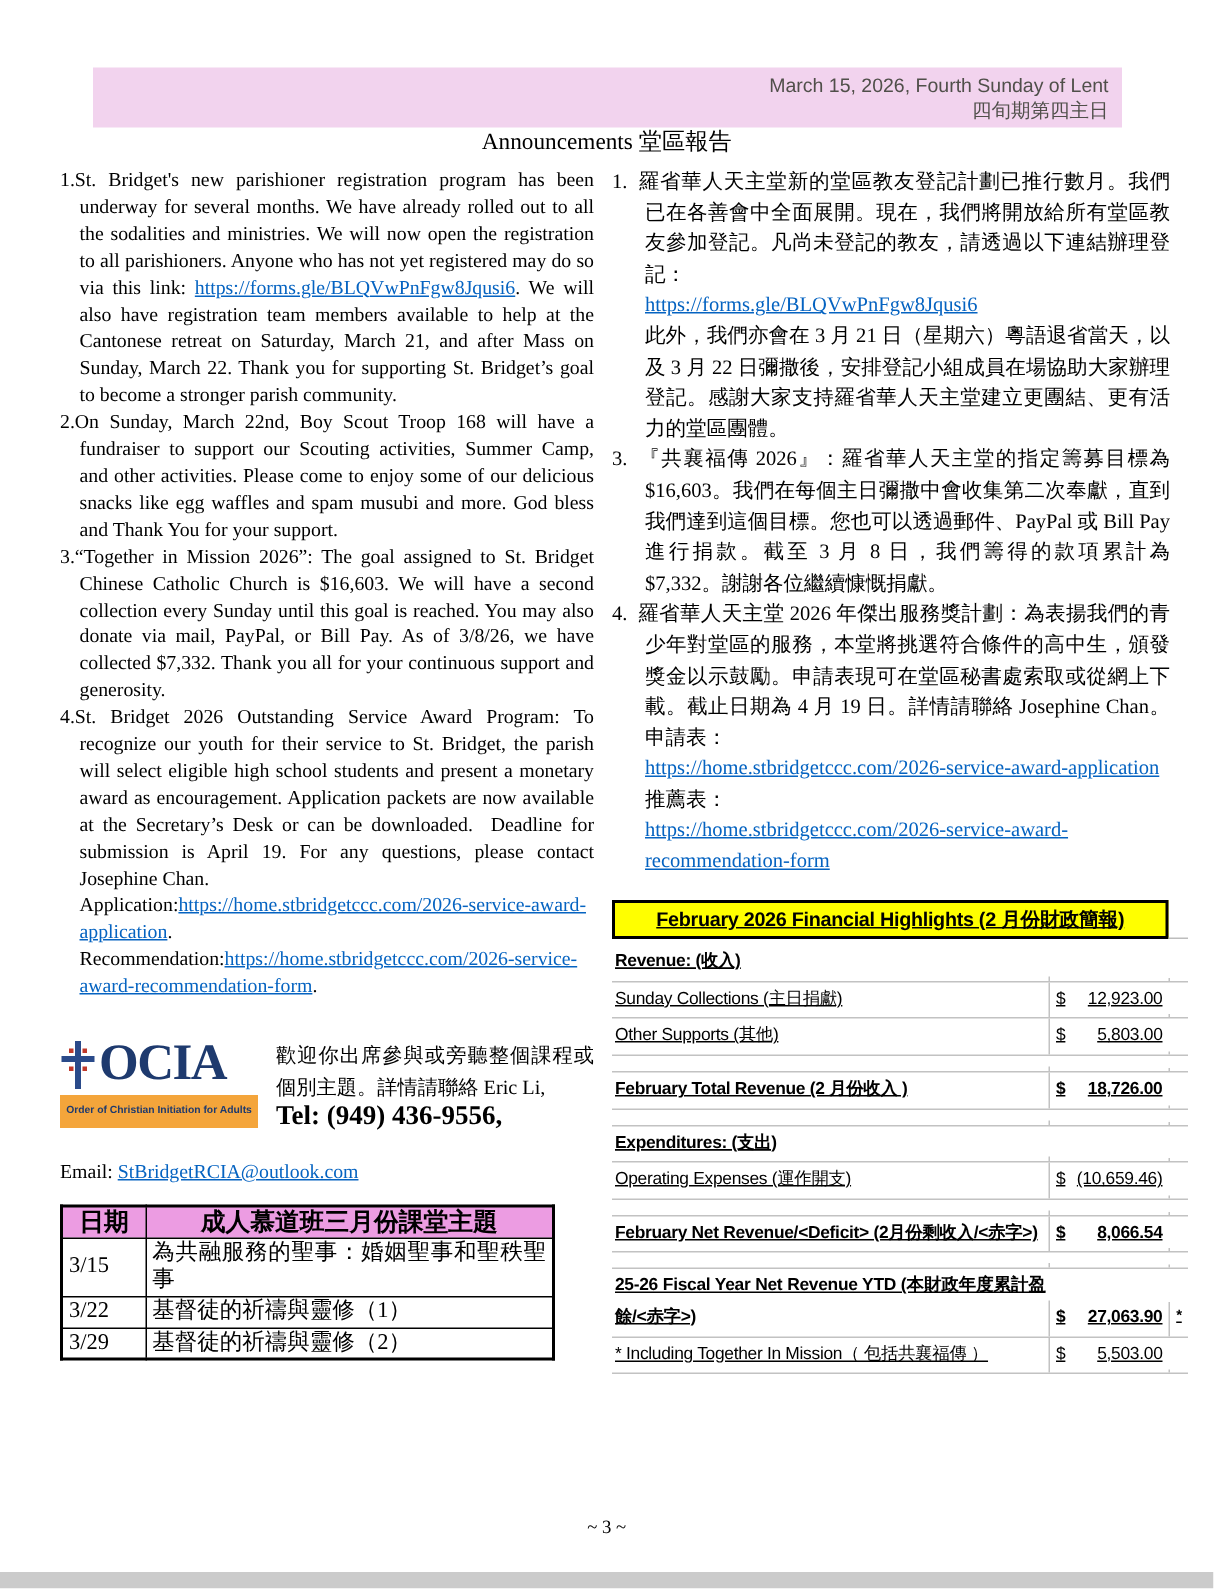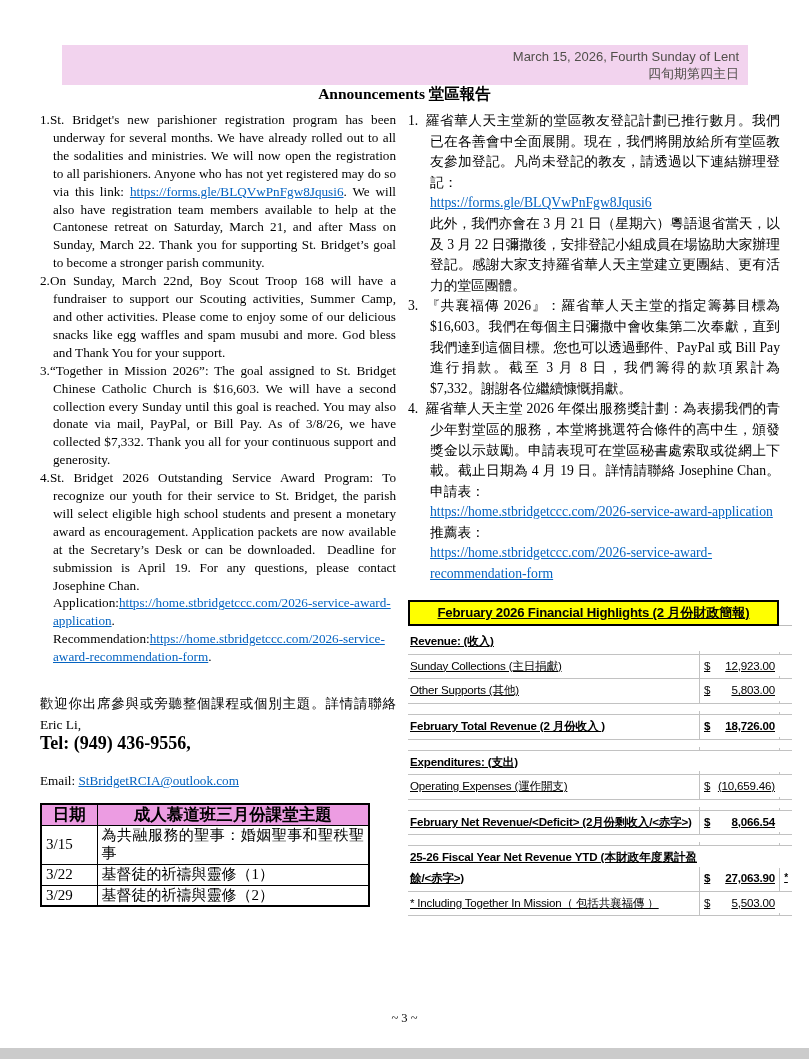--- a/index.html
+++ b/index.html
@@ -20,21 +20,21 @@
   .banner{
     position:absolute;left:62px;top:45px;width:686px;height:40px;
     background:var(--banner-bg);
   }
   .banner-text{
     text-align:right;padding:3px 9px 0 0;
     font-family:"Liberation Sans",sans-serif;font-size:13px;line-height:17px;color:#504f4a;
   }
   .page-title{
     position:absolute;left:0;top:84px;width:809px;text-align:center;
-    font-weight:bold;font-size:15.5px;
+    font-weight:normal;font-size:15.5px;
   }
   .columns{
     position:absolute;left:40px;top:111px;width:740px;display:flex;gap:12px;
   }
   .col-left{width:356px;font-size:13.2px;line-height:17.9px;text-align:justify;}
   .col-right{width:372px;font-size:13.7px;line-height:20.6px;text-align:justify;}
   .item{white-space:pre-wrap;}
   .col-left .item{padding-left:13px;text-indent:-13px;}
   .col-right .item{padding-left:22px;text-indent:-22px;}
   .col-right .num{margin-right:7px;}
@@ -102,20 +102,36 @@
         <div class="item"><span class="num">1.</span><span>St. Bridget's new parishioner registration program has been underway for several months. We have already rolled out to all the sodalities and ministries. We will now open the registration to all parishioners. Anyone who has not yet registered may do so via this link: </span><a class="link">https://forms.gle/BLQVwPnFgw8Jqusi6</a><span>. We will also have registration team members available to help at the Cantonese retreat on Saturday, March 21, and after Mass on Sunday, March 22. Thank you for supporting St. Bridget’s goal to become a stronger parish community.</span></div>
         <div class="item"><span class="num">2.</span><span>On Sunday, March 22nd, Boy Scout Troop 168 will have a fundraiser to support our Scouting activities, Summer Camp, and other activities. Please come to enjoy some of our delicious snacks like egg waffles and spam musubi and more. God bless and Thank You for your support.</span></div>
         <div class="item"><span class="num">3.</span><span>“Together in Mission 2026”: The goal assigned to St. Bridget Chinese Catholic Church is $16,603. We will have a second collection every Sunday until this goal is reached. You may also donate via mail, PayPal, or Bill Pay. As of 3/8/26, we have collected $7,332. Thank you all for your continuous support and generosity.</span></div>
         <div class="item"><span class="num">4.</span><span>St. Bridget 2026 Outstanding Service Award Program: To recognize our youth for their service to St. Bridget, the parish will select eligible high school students and present a monetary award as encouragement. Application packets are now available at the Secretary’s Desk or can be downloaded.  Deadline for submission is April 19. For any questions, please contact Josephine Chan.
 Application:</span><a class="link">https://home.stbridgetccc.com/2026-service-award-application</a><span>.
 Recommendation:</span><a class="link">https://home.stbridgetccc.com/2026-service-award-recommendation-form</a><span>.</span></div>
       </div>
 
     <div class="ocia">
       <div class="ocia-row">
+        <div class="ocia-logo">
+          <div class="ocia-mark">
+            <span style="margin-right:2px;">
+              <svg width="24" height="34" viewBox="0 0 24 34">
+                <rect x="10" y="1" width="4" height="32" fill="#2a4a8a"></rect>
+                <rect x="1" y="11" width="22" height="4" fill="#2a4a8a"></rect>
+                <rect x="6" y="6" width="3" height="3" fill="#c0392b"></rect>
+                <rect x="15" y="6" width="3" height="3" fill="#c0392b"></rect>
+                <rect x="6" y="18" width="3" height="3" fill="#c0392b"></rect>
+                <rect x="15" y="18" width="3" height="3" fill="#c0392b"></rect>
+              </svg>
+            </span>
+            <span class="ocia-word">OCIA</span>
+          </div>
+          <div class="ocia-strip">Order of Christian Initiation for Adults</div>
+        </div>
         <div>
           <div class="ocia-side">歡迎你出席參與或旁聽整個課程或個別主題。詳情請聯絡 Eric Li,</div>
           <div class="ocia-tel">Tel: (949) 436-9556,</div>
         </div>
       </div>
       <div class="ocia-email">
         <span>Email:</span>
         <a class="link">StBridgetRCIA@outlook.com</a>
       </div>
     </div>

